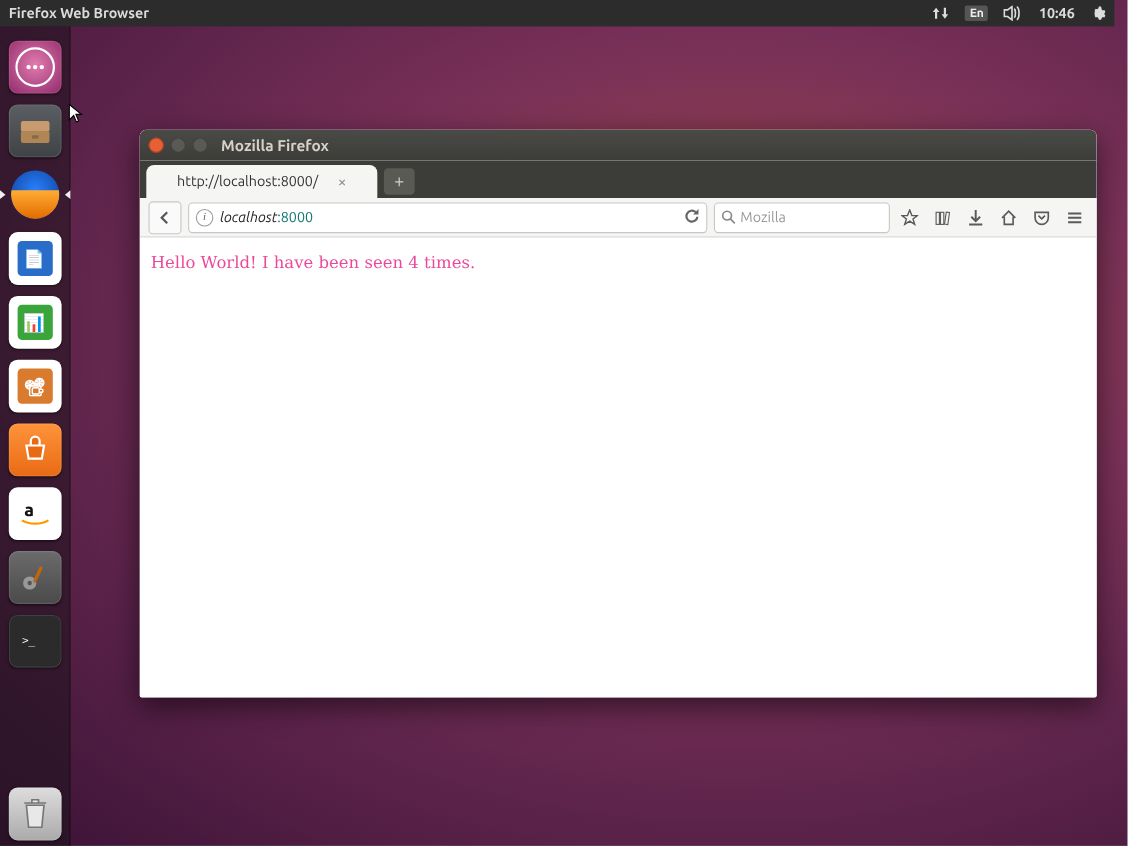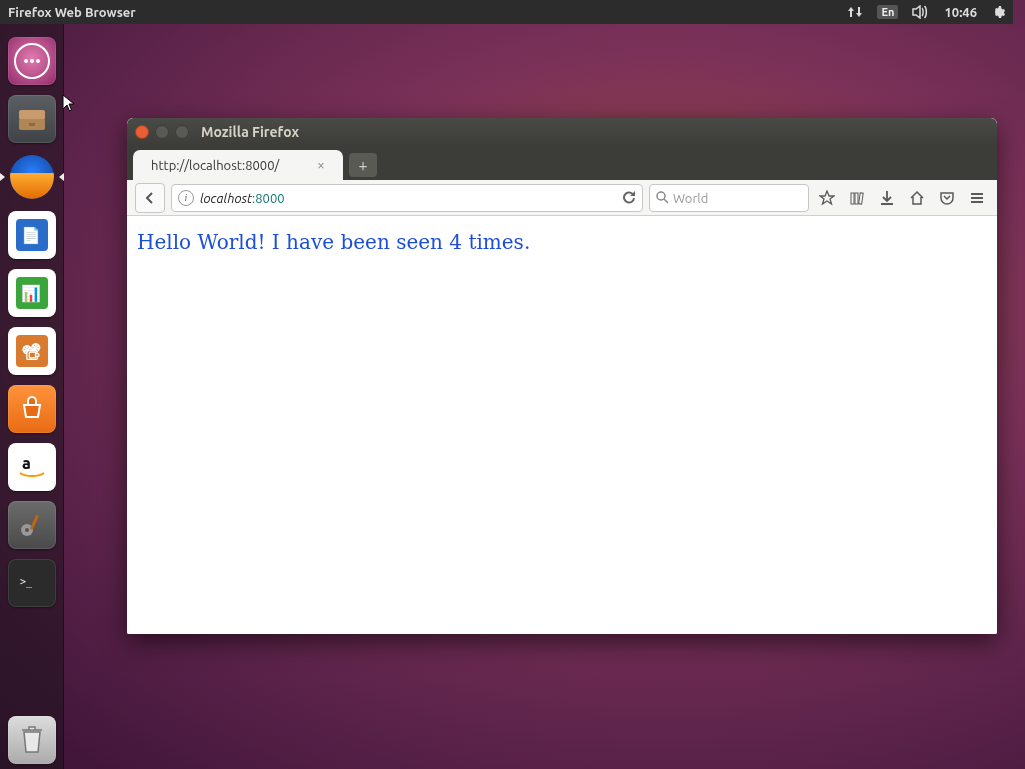--- a/index.html
+++ b/index.html
@@ -76,41 +76,41 @@
 .win-close{background:#e65f35;} .win-min{background:#5a5a54;} .win-max{background:#5a5a54;}
 .titlebar .title{margin-left:6px;}
 
 .tabstrip {
   height: 34px; background: linear-gradient(#3c3c38,#3c3c38);
   display: flex; align-items: flex-end; padding: 0 6px;
 }
 .tab {
   background: #f5f5f3; height: 30px; min-width: 210px;
   border-radius: 7px 7px 0 0; display: flex; align-items: center;
-  padding: 0 18px; font-size: 13px; color: #333;
+  padding: 0 28px; font-size: 13px; color: #333;
   margin-right: 6px; position: relative;
 }
 .tab-close{margin-left:auto;color:#888;font-size:14px;cursor:pointer;}
 .newtab{width:28px;height:24px;background:#5a5a54;border-radius:4px;display:flex;align-items:center;justify-content:center;color:#ccc;font-size:16px;margin-bottom:3px;}
 
 .toolbar {
   height: 36px; background: #f5f5f3; border-bottom: 1px solid #d0d0ce;
   display: flex; align-items: center; padding: 0 8px; gap: 6px;
 }
 .nav-back{width:30px;height:30px;border:1px solid #c7c7c5;border-radius:4px;display:flex;align-items:center;justify-content:center;background:#fafafa;color:#555;}
 .urlbar{flex:1;height:28px;border:1px solid #c7c7c5;border-radius:4px;background:#fff;display:flex;align-items:center;padding:0 6px;font-size:13px;color:#666;}
 .url-identity{width:16px;height:16px;border:1px solid #999;border-radius:50%;display:flex;align-items:center;justify-content:center;font-size:10px;margin-right:6px;font-style:italic;font-family:Georgia,serif;}
 .url-host{color:#222;font-weight:400;font-style:italic;}
 .url-port{color:#0f766e;}
 .url-reload{margin-left:auto;color:#666;}
 .searchbar{width:160px;height:28px;border:1px solid #c7c7c5;border-radius:4px;background:#fff;display:flex;align-items:center;padding:0 6px;font-size:13px;color:#999;}
 .tb-icon{width:24px;height:24px;display:flex;align-items:center;justify-content:center;color:#5a5a5a;}
 .tb-icon svg{width:16px;height:16px;fill:#5a5a5a;}
 
-.page-content{flex:1;background:#fff;padding:14px 10px;font-family:"DejaVu Serif",Georgia,serif;font-size:20px;color:#1d4ed8;}
+.page-content{flex:1;background:#fff;padding:14px 10px;font-family:"DejaVu Serif",Georgia,serif;font-size:15px;color:#ec4899;}
 
 
 .cursor{position:absolute;top:94px;left:62px;pointer-events:none;}
 </style>
 </head>
 <body>
 
 <div class="menubar">
   <span>Firefox Web Browser</span>
   <div class="spacer"></div>
@@ -228,21 +228,21 @@
         <svg width="14" height="14" viewBox="0 0 14 14">
             <path d="M11 3a6 6 0 10 2 5h-2a4 4 0 11-1.3-3.5L8 6h5V1z" fill="#666"></path>
           </svg>
       </span>
     </div>
     <div class="searchbar">
       <svg width="13" height="13" viewBox="0 0 13 13" style="margin-right:4px;">
           <circle cx="5" cy="5" r="4" stroke="#888" stroke-width="1.5" fill="none"></circle>
           <line x1="8" y1="8" x2="12" y2="12" stroke="#888" stroke-width="1.5"></line>
         </svg>
-      <span>World</span>
+      <span>Mozilla</span>
     </div>
     <div class="tb-icon">
         <svg viewBox="0 0 16 16">
           <path d="M8 1l2 5h5l-4 3 1.5 5L8 11l-4.5 3L5 9 1 6h5z" fill="none" stroke="#5a5a5a" stroke-width="1.3"></path>
         </svg>
       </div>
     <div class="tb-icon">
         <svg viewBox="0 0 16 16">
           <rect x="2" y="3" width="3" height="11" stroke="#5a5a5a" fill="none"></rect>
           <rect x="6" y="3" width="3" height="11" stroke="#5a5a5a" fill="none"></rect>

